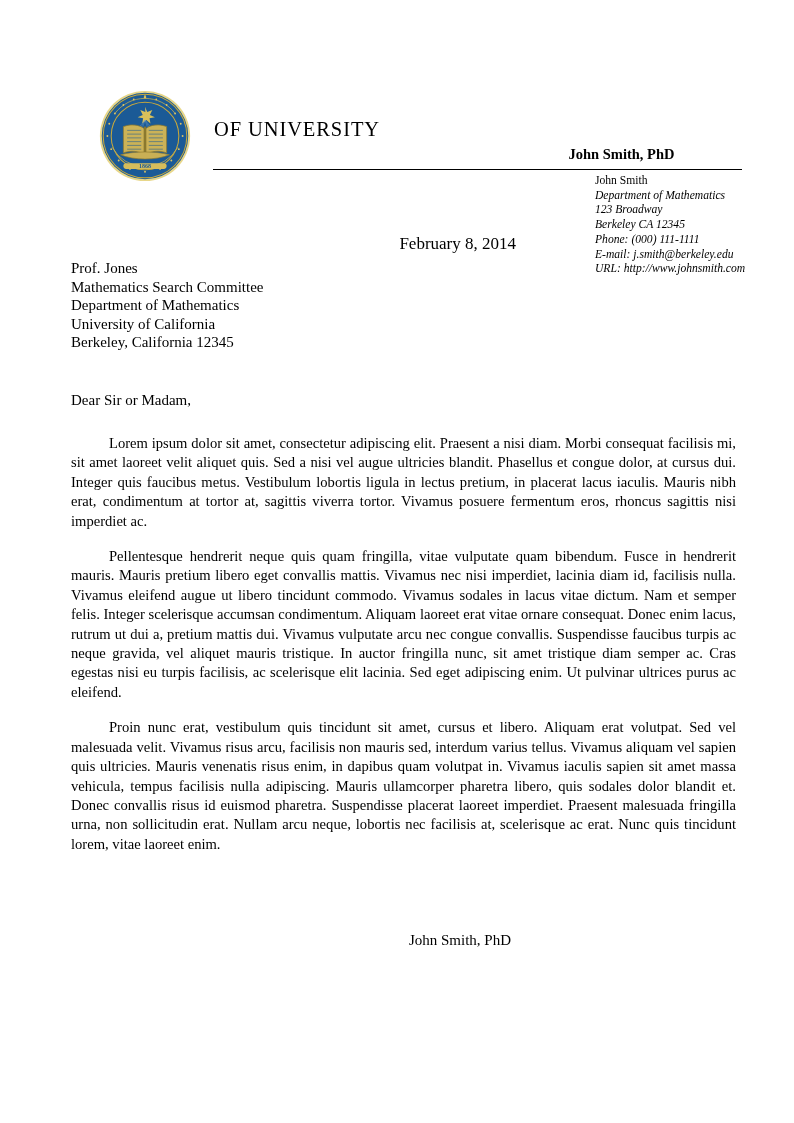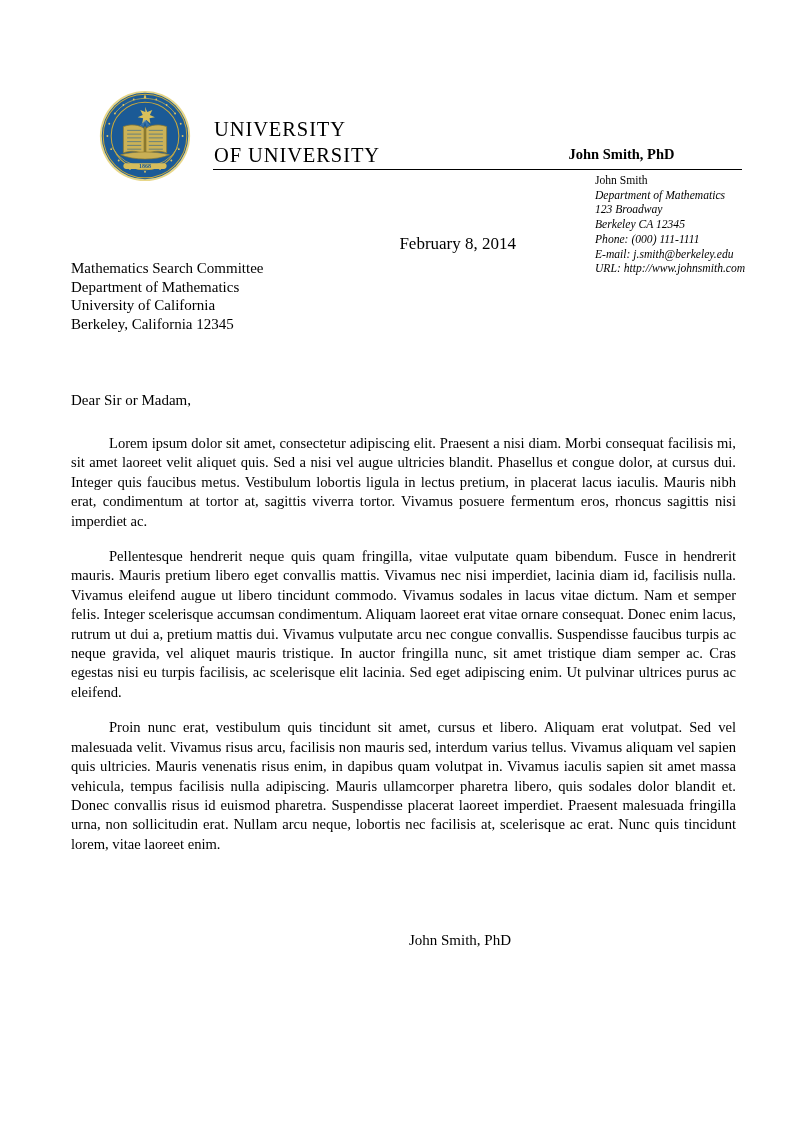--- a/index.html
+++ b/index.html
@@ -230,21 +230,20 @@
         </g>
 
         <path d="M24 70 C38 66 62 66 76 70 C62 76 38 76 24 70 Z" fill="#c9b055" stroke="#8f7a2c" stroke-width="0.7"></path>
 
         <path d="M30 82 H70" stroke="#d6bd5c" stroke-width="6" stroke-linecap="round"></path>
         <text x="50" y="84.4" font-family="Liberation Serif, serif" font-size="6.4" fill="#1b5a96" text-anchor="middle" font-weight="bold">1868</text>
       </svg>
     </div>
 
     <div class="uni-title">
-      <span class="l1">UNIVERSITY</span>
       <span class="l2">OF UNIVERSITY</span>
     </div>
 
     <div class="owner-name">John Smith, PhD</div>
 
     <div class="head-rule"></div>
 
     <div class="address-block">
       <span class="ln upright">John Smith</span>
       <span class="ln">Department of Mathematics</span>
@@ -252,20 +251,21 @@
       <span class="ln">Berkeley CA 12345</span>
       <span class="ln">Phone: (000) 111-1111</span>
       <span class="ln">E-mail: j.smith@berkeley.edu</span>
       <span class="ln">URL: http://www.johnsmith.com</span>
     </div>
   </div>
 
   <div class="date-line">February 8, 2014</div>
 
   <div class="recipient">
+    <span class="ln">Prof. Jones</span>
     <span class="ln">Mathematics Search Committee</span>
     <span class="ln">Department of Mathematics</span>
     <span class="ln">University of California</span>
     <span class="ln">Berkeley, California 12345</span>
   </div>
 
   <div class="salutation">Dear Sir or Madam,</div>
 
   <div class="body-text">
     <p>Lorem ipsum dolor sit amet, consectetur adipiscing elit. Praesent a nisi diam. Morbi consequat facilisis mi, sit amet laoreet velit aliquet quis. Sed a nisi vel augue ultricies blandit. Phasellus et congue dolor, at cursus dui. Integer quis faucibus metus. Vestibulum lobortis ligula in lectus pretium, in placerat lacus iaculis. Mauris nibh erat, condimentum at tortor at, sagittis viverra tortor. Vivamus posuere fermentum eros, rhoncus sagittis nisi imperdiet ac.</p>

